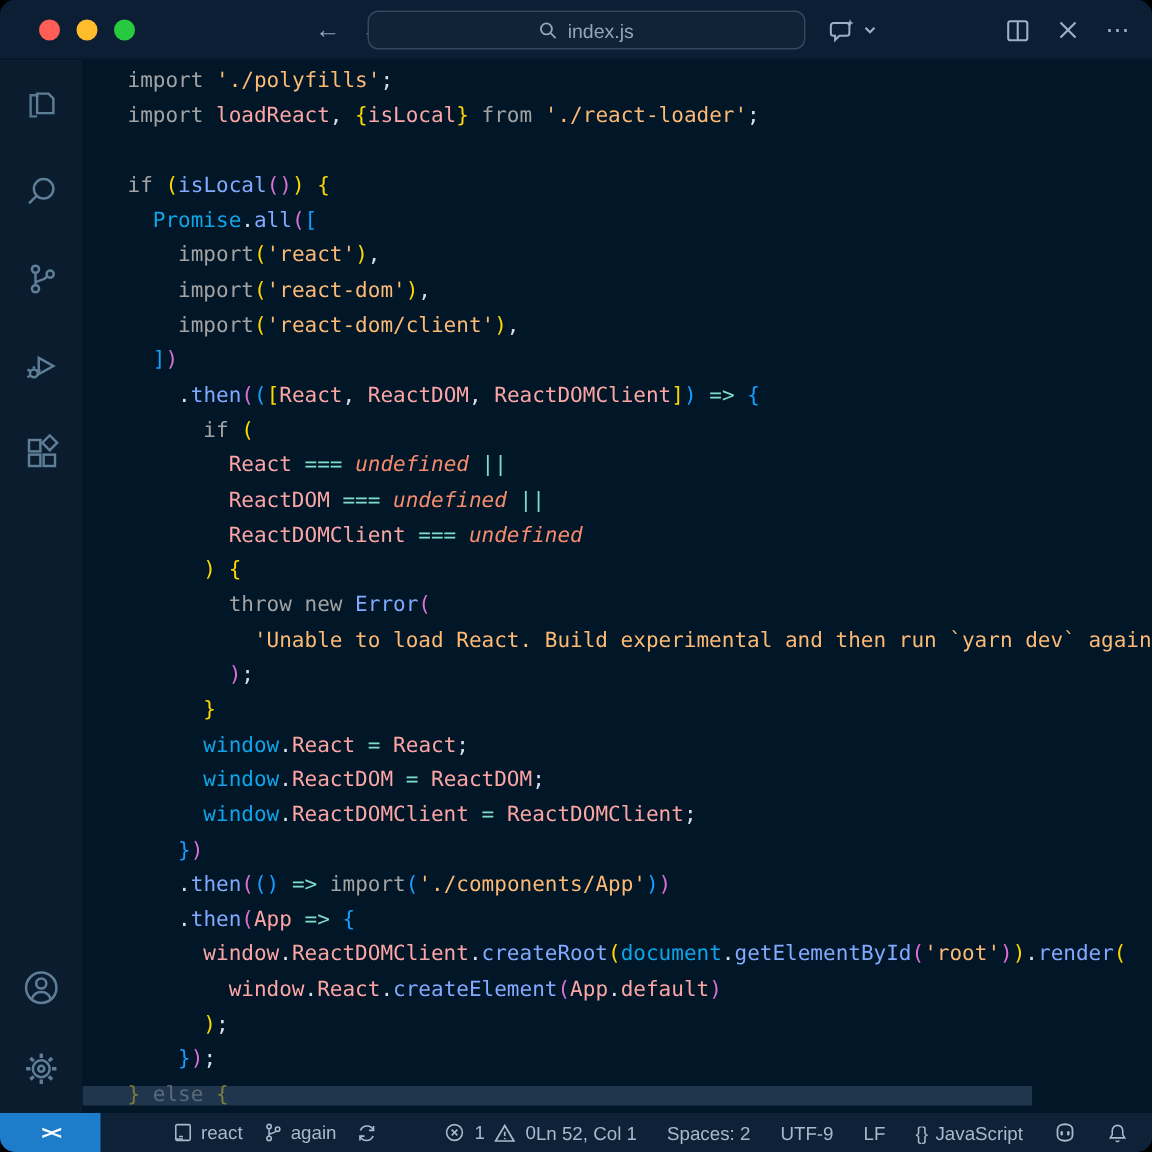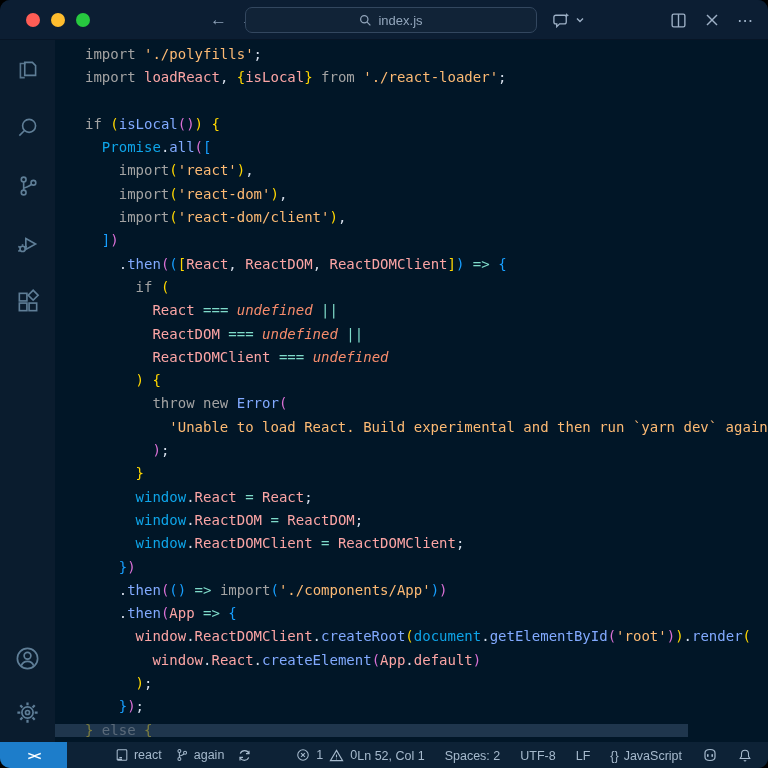--- a/index.html
+++ b/index.html
@@ -263,21 +263,21 @@
       <span>0</span>
     </div>
     <div class="sb-right">
       <span class="sb-item">
           <span>Ln 52, Col 1</span>
         </span>
       <span class="sb-item">
           <span>Spaces: 2</span>
         </span>
       <span class="sb-item">
-          <span>UTF-8</span>
+          <span>UTF-9</span>
         </span>
       <span class="sb-item">
           <span>LF</span>
         </span>
       <span class="sb-item">
         <span>{}</span>
         <span>JavaScript</span>
       </span>
       <span class="sb-icon">
         <svg width="16" height="16" viewBox="0 0 16 16" fill="none" stroke="currentColor" stroke-width="1.2">

